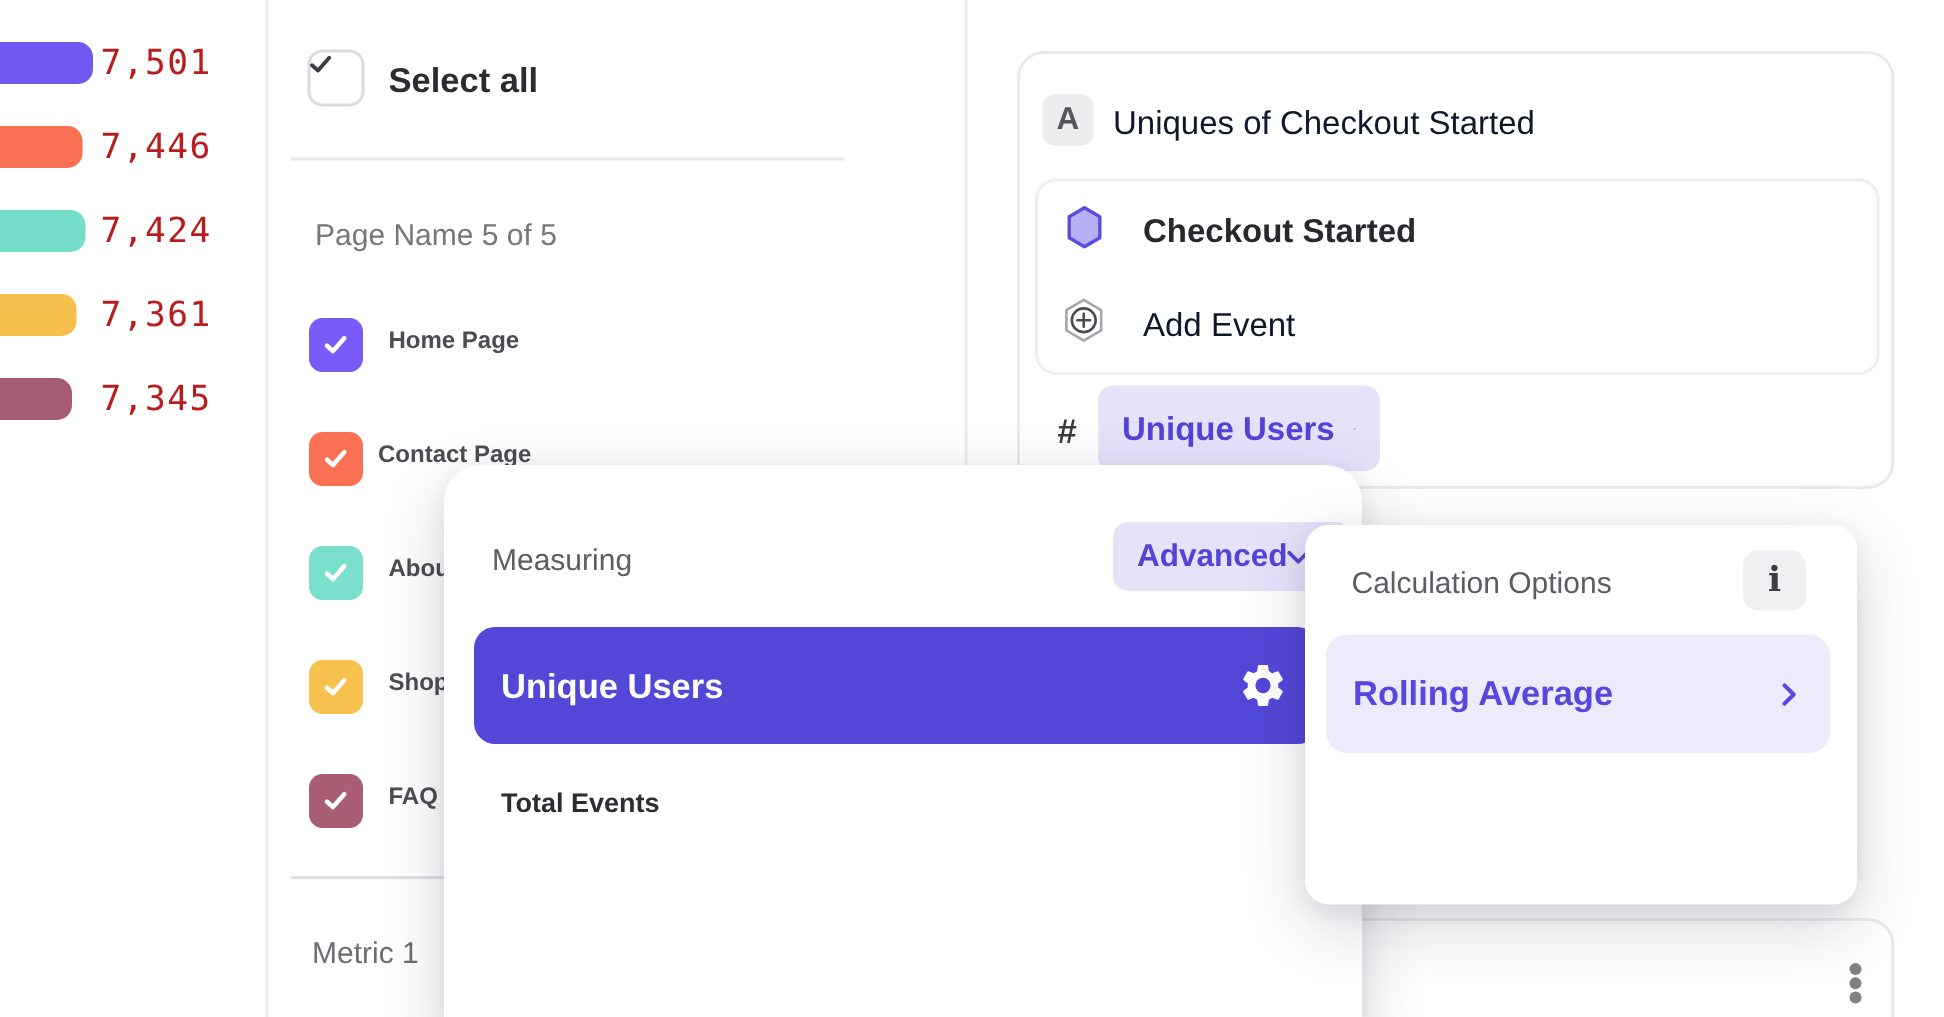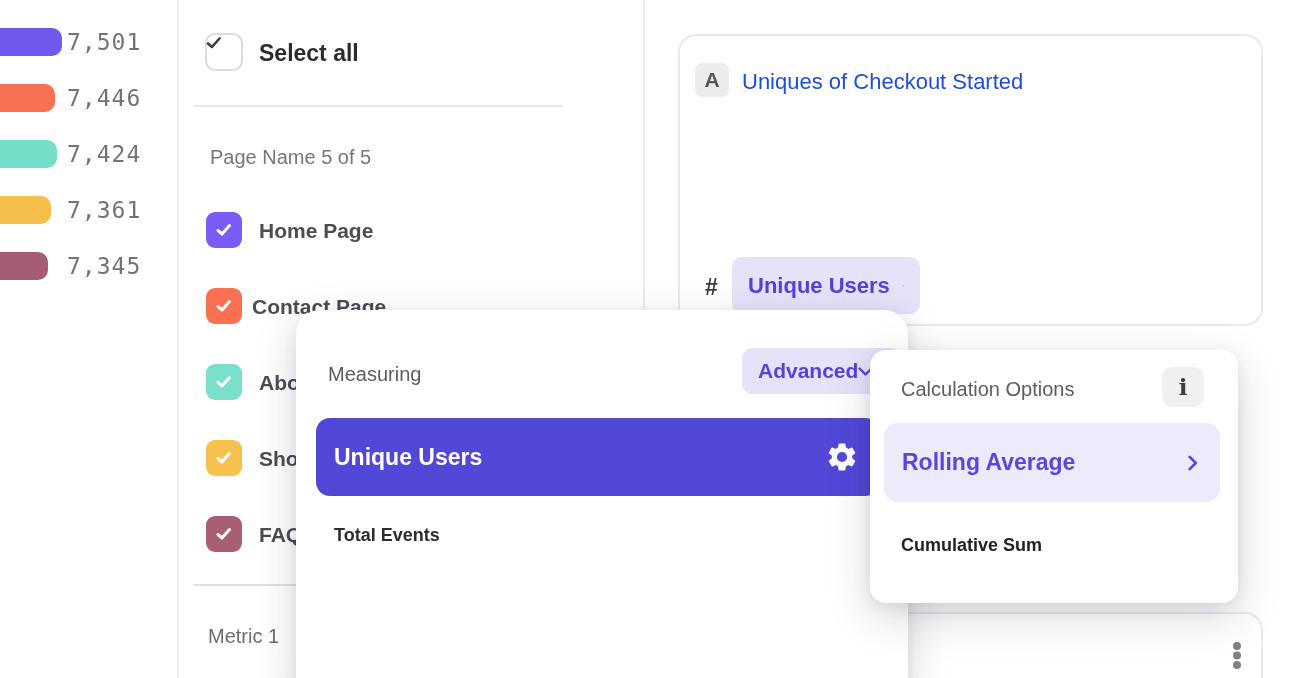--- a/index.html
+++ b/index.html
@@ -9,44 +9,44 @@
     font-family:"Liberation Sans",sans-serif;
     -webkit-font-smoothing:antialiased;
   }
   .abs{position:absolute;}
 
   
   .legend-row{position:absolute;left:0;height:28px;}
   .legend-bar{position:absolute;left:0;top:0;height:28px;border-radius:0 10px 10px 0;}
   .legend-val{
     position:absolute;left:67px;top:0;line-height:28px;
-    font-family:"DejaVu Sans Mono",monospace;font-size:23px;color:#737373;letter-spacing:1px;
+    font-family:"DejaVu Sans Mono",monospace;font-size:23px;color:#b91c1c;letter-spacing:1px;
   }
 
   
   .vdiv{position:absolute;top:0;width:2px;height:678px;background:#ededf0;}
   .hdiv{position:absolute;height:2px;background:#e7e7ea;}
 
   
   .cb{position:absolute;width:36px;height:36px;border-radius:9px;}
   .cb svg{position:absolute;left:50%;top:50%;transform:translate(-50%,-50%);}
   .cb-white{width:38px;height:38px;background:#fff;border:2px solid #dbdbe1;box-sizing:border-box;border-radius:10px;}
-  .row-label{position:absolute;font-size:21px;font-weight:bold;color:#4c4c53;white-space:nowrap;}
+  .row-label{position:absolute;font-size:16px;font-weight:bold;color:#4c4c53;white-space:nowrap;}
   .muted-label{position:absolute;font-size:20px;color:#76767d;white-space:nowrap;}
 
   
   .card{
     position:absolute;background:#fff;border:2px solid #eaeaee;border-radius:18px;box-sizing:border-box;
   }
   .inner-card{position:absolute;background:#fff;border:2px solid #efeff2;border-radius:14px;box-sizing:border-box;}
   .series-badge{
     position:absolute;width:34px;height:34px;background:#ececee;border-radius:8px;
     text-align:center;line-height:34px;font-size:21px;font-weight:bold;color:#55555c;
   }
-  .placeholder-text{position:absolute;font-size:22px;color:#1d4ed8;white-space:nowrap;}
+  .placeholder-text{position:absolute;font-size:22px;color:#0f172a;white-space:nowrap;}
   .event-title{position:absolute;font-size:22px;font-weight:bold;color:#28282e;white-space:nowrap;}
   .hash{position:absolute;font-size:23px;font-weight:600;color:#3a3a40;}
   .pill{
     position:absolute;background:#e6e2fa;border-radius:10px;
     display:flex;align-items:center;box-sizing:border-box;
   }
   .pill-text{font-size:22px;font-weight:bold;color:#5443d8;white-space:nowrap;}
 
   
   .popup{
@@ -157,20 +157,33 @@
   </div>
 
   <div class="hdiv" style="left:194px;top:584px;width:369px;background:#dfdfe3"></div>
   <span class="muted-label" style="left:208px;top:625px;color:#6c6c73">Metric 1</span>
 </div>
 
 <div class="card" style="left:678px;top:34px;width:585px;height:292px;z-index:10">
   <div class="series-badge" style="left:15px;top:27px">A</div>
   <span class="placeholder-text" style="left:62px;top:33px">Uniques of Checkout Started</span>
 
+  <div class="inner-card" style="left:10px;top:83px;width:563px;height:131px">
+    <svg class="abs" style="left:18px;top:15px" width="26" height="31" viewBox="0 0 28 32">
+      <path d="M14 2 L25 8.5 V23.5 L14 30 L3 23.5 V8.5 Z" fill="#b7b0f5" stroke="#5b4be0" stroke-width="2.4" stroke-linejoin="round"></path>
+    </svg>
+    <span class="event-title" style="left:70px;top:20px">Checkout Started</span>
+
+    <svg class="abs" style="left:16px;top:77px" width="29" height="31" viewBox="0 0 30 32">
+      <path d="M15 2 L27 9 V23 L15 30 L3 23 V9 Z" fill="none" stroke="#a6a6ac" stroke-width="1.8" stroke-linejoin="round"></path>
+      <circle cx="15" cy="16" r="8.2" fill="none" stroke="#4a4a50" stroke-width="1.8"></circle>
+      <path d="M15 11.6 V20.4 M10.6 16 H19.4" stroke="#4a4a50" stroke-width="1.8" stroke-linecap="round"></path>
+    </svg>
+    <span class="placeholder-text" style="left:70px;top:83px">Add Event</span>
+  </div>
 
   <span class="hash" style="left:25px;top:238px">#</span>
   <div class="pill" style="left:52px;top:221px;width:188px;height:57px;padding:0 16px;gap:12px">
     <span class="pill-text">Unique Users</span>
     <svg width="16" height="10" viewBox="0 0 15 9">
         <path d="M1.5 1.5 L7.5 7.5 L13.5 1.5" fill="none" stroke="#5443d8" stroke-width="2.4" stroke-linecap="round" stroke-linejoin="round"></path>
       </svg>
   </div>
 </div>
 
@@ -206,14 +219,13 @@
   <span class="menu-title" style="left:31px;top:28px">Calculation Options</span>
   <div class="info-btn" style="left:292px;top:17px">i</div>
 
   <div class="hl-row" style="left: 14px; top: 73px; width: 336px; height: 79px; background: rgb(237, 234, 251);">
     <span class="hl-row-text">Rolling Average</span>
     <svg width="10" height="16" viewBox="0 0 9 14">
         <path d="M1.5 1.5 L7 7 L1.5 12.5" fill="none" stroke="#5847df" stroke-width="2.4" stroke-linecap="round" stroke-linejoin="round"></path>
       </svg>
   </div>
 
-  <span class="menu-option" style="left:31px;top:185px;color:#222228">Cumulative Sum</span>
 </div>
 
 </body></html>

